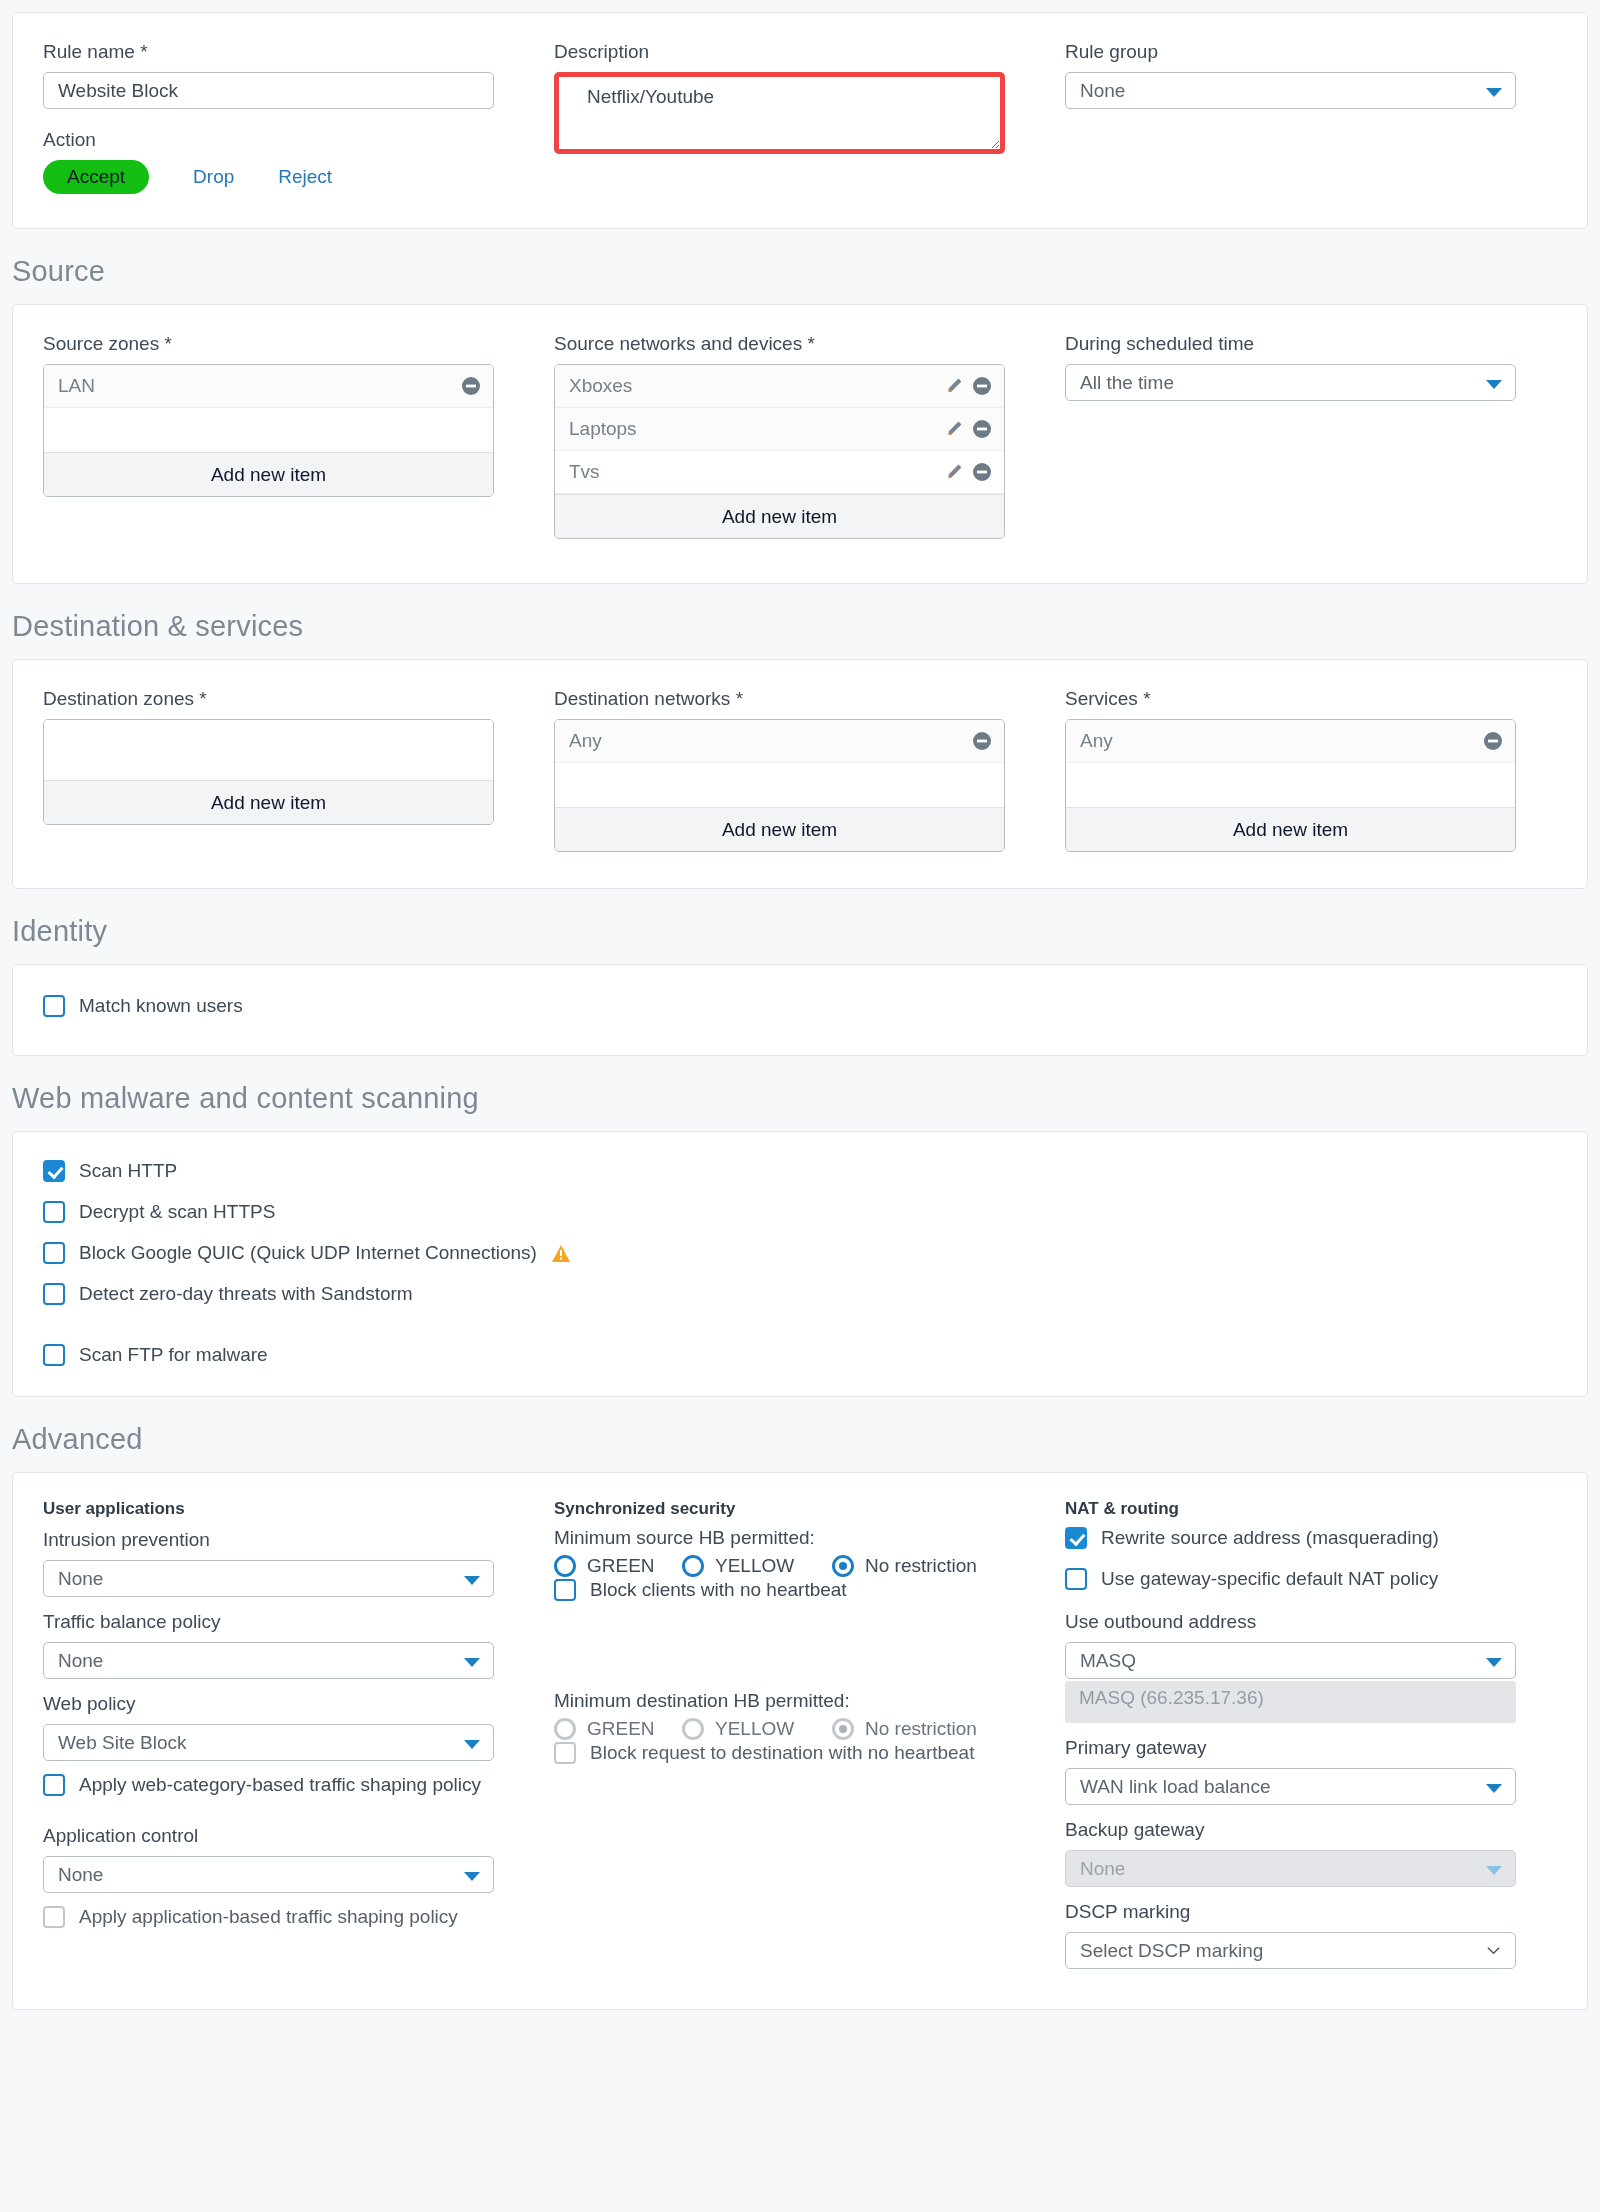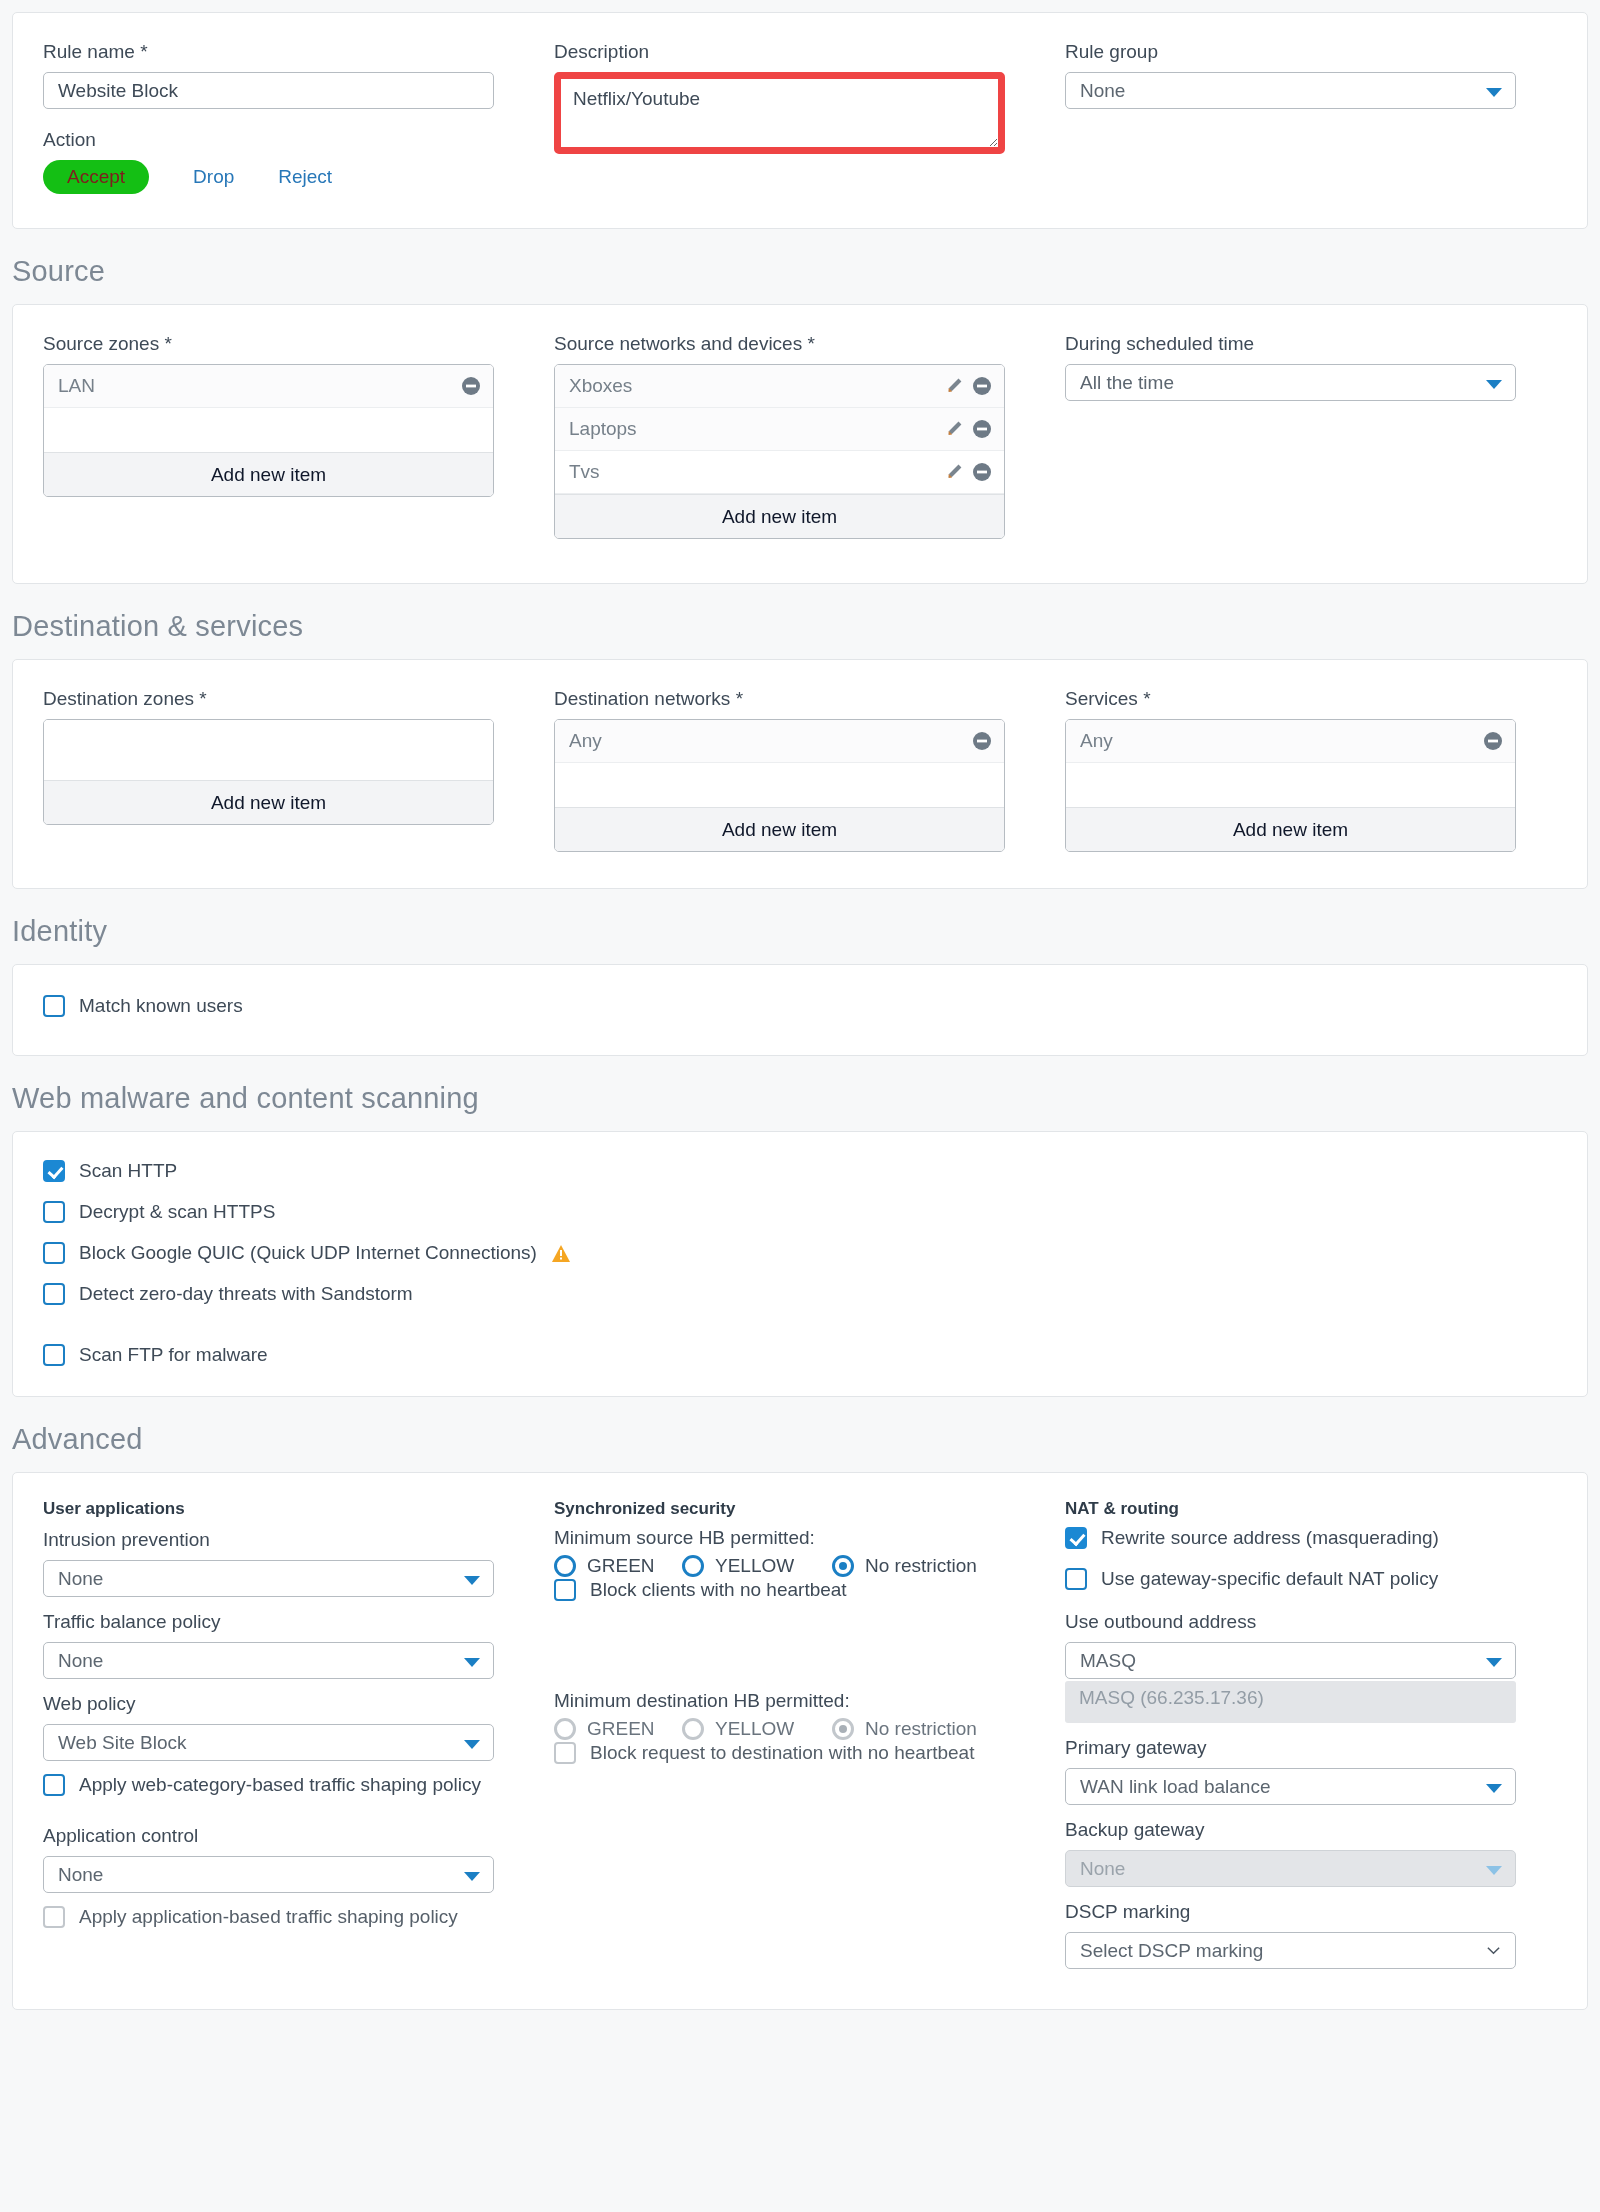--- a/index.html
+++ b/index.html
@@ -57,26 +57,26 @@
     padding: 0 14px;
     line-height: 35px;
     font-family: "Liberation Sans", sans-serif;
     position: relative;
   }
   .text-input { color: #3e4a57; }
 
   .textarea-box {
     width: 451px;
     height: 82px;
-    border: 7px solid #ef4444;
+    border: 5px solid #ef4444;
     border-radius: 5px;
     background: #fff;
     font-size: 19px;
     color: #3e4a57;
-    padding: 9px 12px;
+    padding: 9px 28px;
     font-family: "Liberation Sans", sans-serif;
   }
 
   
   .select-box { cursor: pointer; }
   .select-box .caret {
     position: absolute;
     right: 13px;
     top: 50%;
     width: 0; height: 0;
@@ -97,21 +97,21 @@
     position: absolute;
     right: 14px; top: 50%;
     margin-top: -8px;
     width: 15px; height: 15px;
   }
 
   
   .action-row { display: flex; align-items: center; margin-top: 4px; }
   .pill {
     background: #14bf14;
-    color: #7f1d1d;
+    color: #0f172a;
     border-radius: 19px;
     height: 34px;
     line-height: 34px;
     padding: 0 24px;
     font-size: 19px;
     border: none;
     cursor: pointer;
     font-family: "Liberation Sans", sans-serif;
   }
   .link-action {

